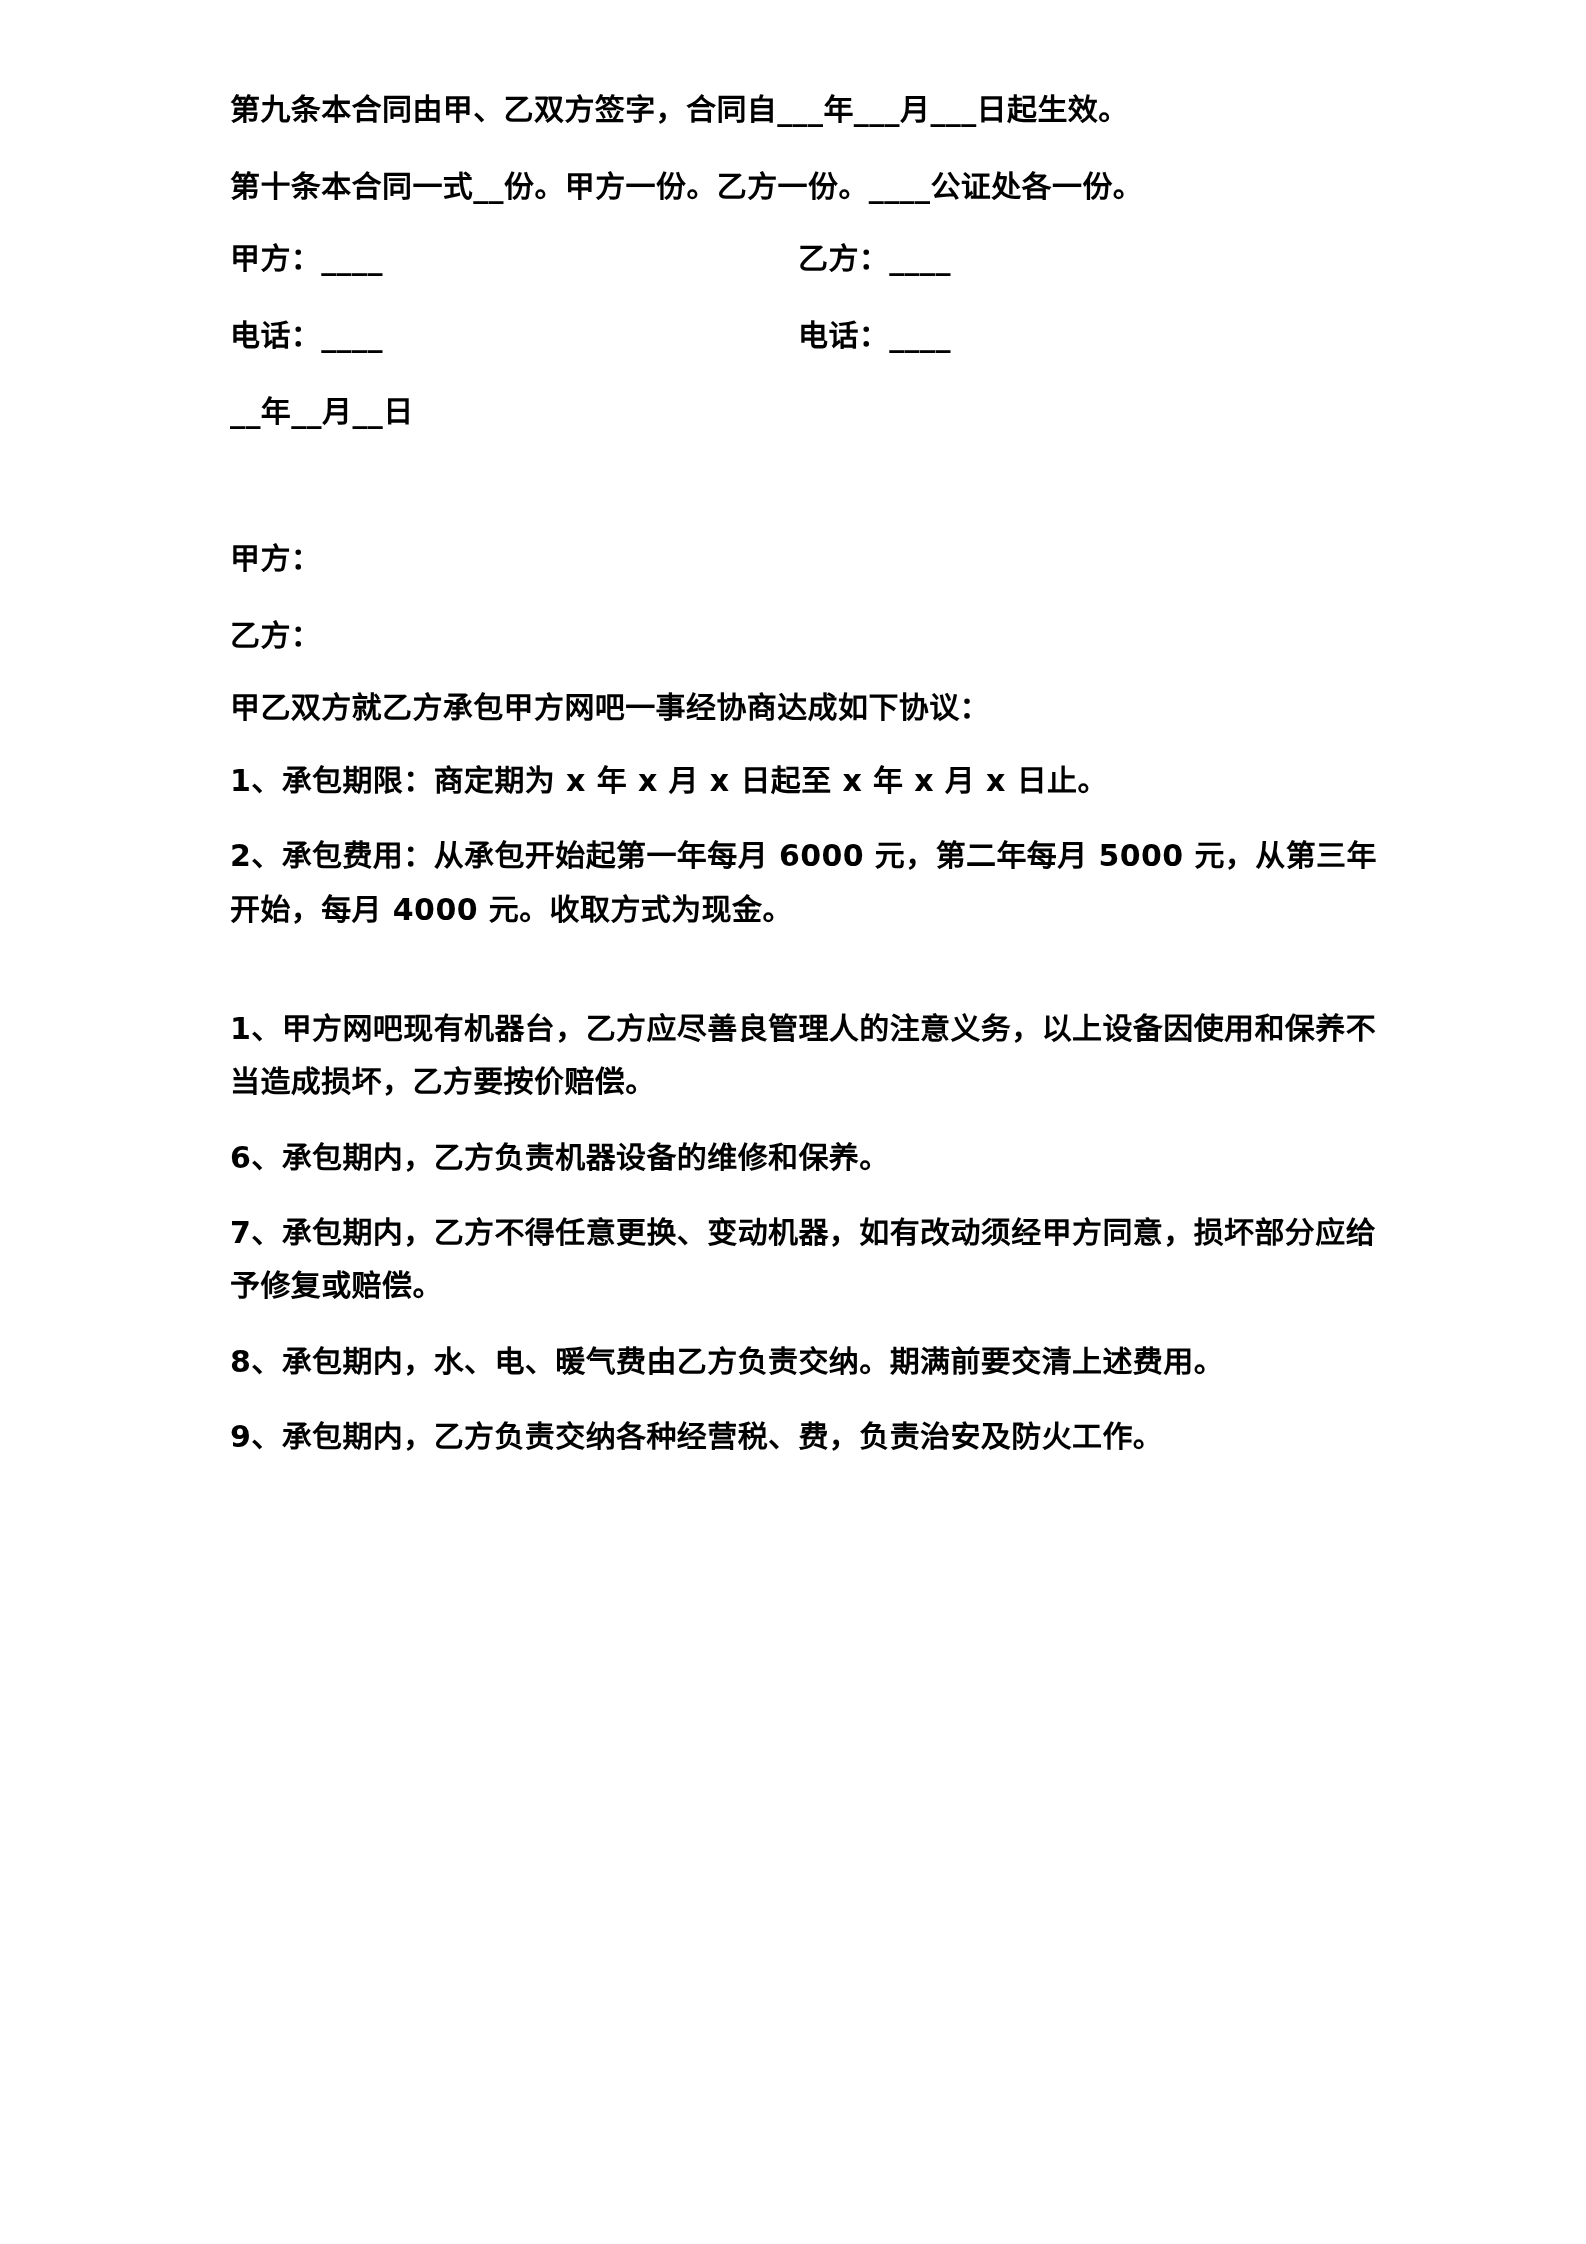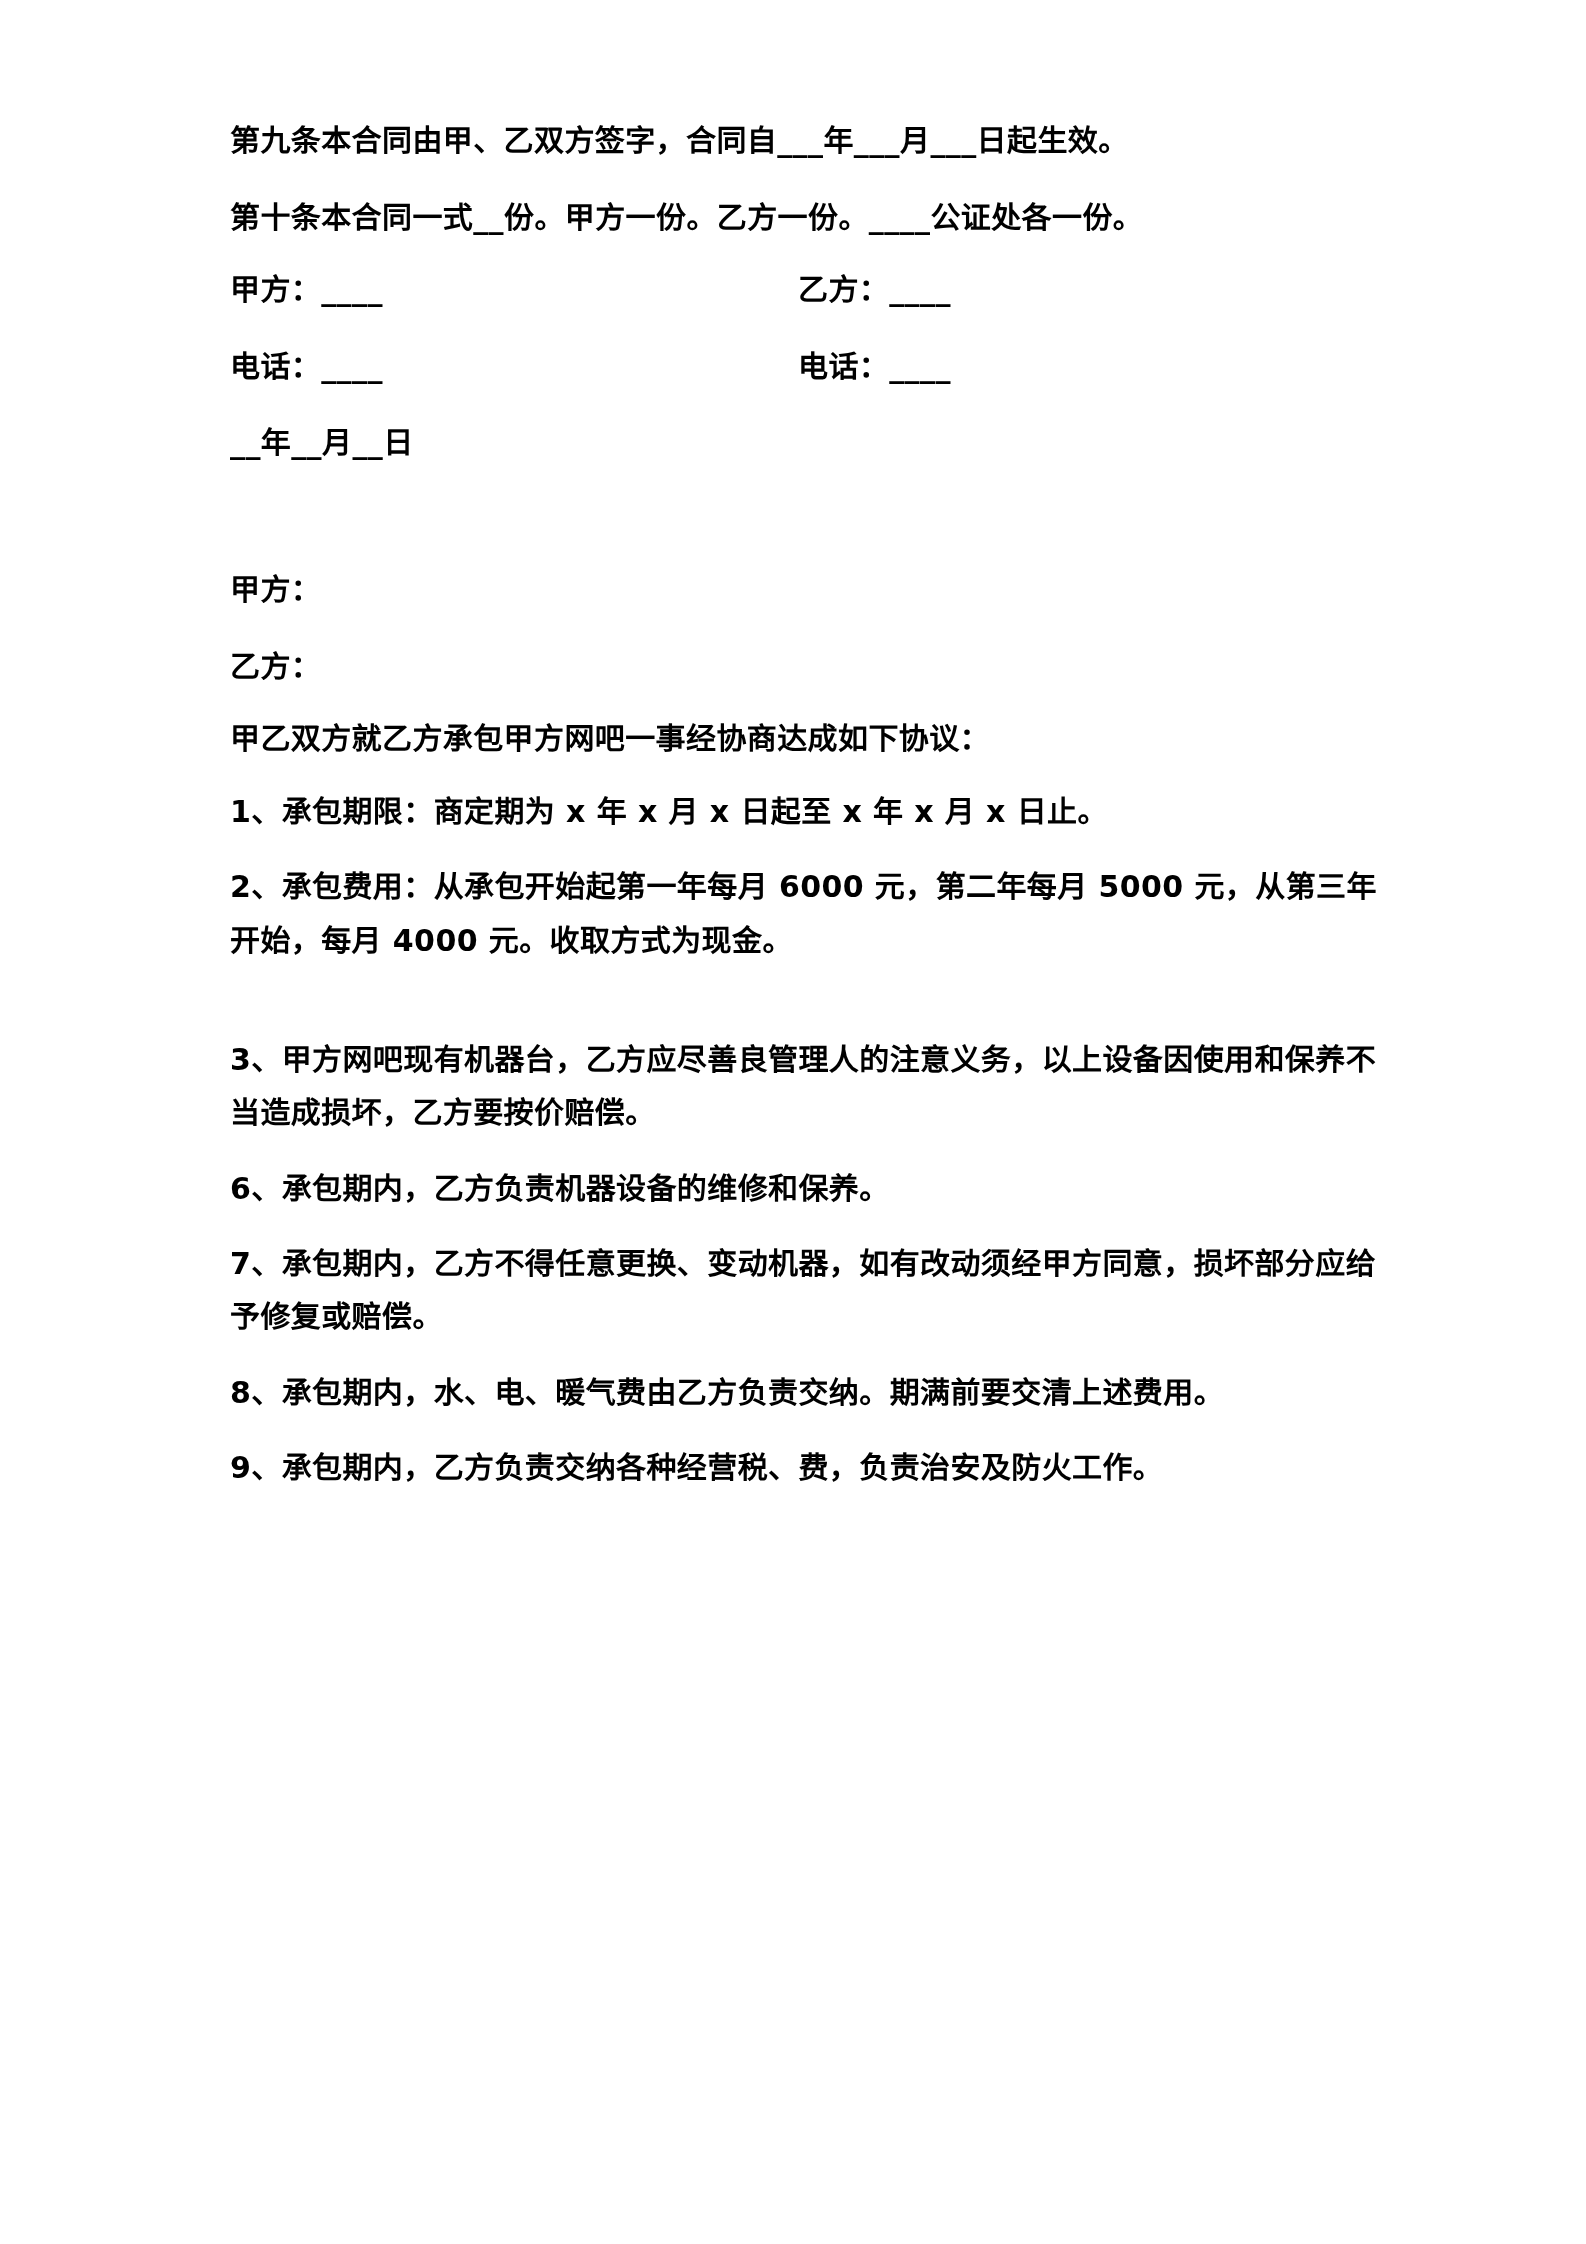--- a/index.html
+++ b/index.html
@@ -11,21 +11,21 @@
   body {
     width: 1586px;
     min-height: 2244px;
     font-family: "DejaVu Sans", "Liberation Sans", sans-serif;
     color: #000000;
   }
   .page {
     width: 1586px;
     min-height: 2244px;
     box-sizing: border-box;
-    padding: 114px 185px 120px 230px;
+    padding: 83px 185px 120px 230px;
     background: #ffffff;
   }
   .doc-body {
     width: 1160px;
   }
   p.line {
     margin: 0;
     font-size: 30px;
     line-height: 1.82;
     font-weight: 700;
@@ -97,21 +97,21 @@
     <p class="line">甲乙双方就乙方承包甲方网吧一事经协商达成如下协议：</p>
 
     <div class="spacer-sm"></div>
 
     <p class="line tight">1、承包期限：商定期为 x 年 x 月 x 日起至 x 年 x 月 x 日止。</p>
     <div class="para-gap"></div>
     <p class="line tight">2、承包费用：从承包开始起第一年每月 6000 元，第二年每月 5000 元，从第三年开始，每月 4000 元。收取方式为现金。</p>
     <div class="para-gap"></div>
     <div class="para-gap"></div>
     <div class="para-gap"></div>
-    <p class="line tight">3、甲方网吧现有机器台，乙方应尽善良管理人的注意义务，以上设备因使用和保养不当造成损坏，乙方要按价赔偿。</p>
+    <p class="line tight">1、甲方网吧现有机器台，乙方应尽善良管理人的注意义务，以上设备因使用和保养不当造成损坏，乙方要按价赔偿。</p>
     <div class="para-gap"></div>
     <p class="line tight">6、承包期内，乙方负责机器设备的维修和保养。</p>
     <div class="para-gap"></div>
     <p class="line tight">7、承包期内，乙方不得任意更换、变动机器，如有改动须经甲方同意，损坏部分应给予修复或赔偿。</p>
     <div class="para-gap"></div>
     <p class="line tight">8、承包期内，水、电、暖气费由乙方负责交纳。期满前要交清上述费用。</p>
     <div class="para-gap"></div>
     <p class="line tight">9、承包期内，乙方负责交纳各种经营税、费，负责治安及防火工作。</p>
 
   </div>

